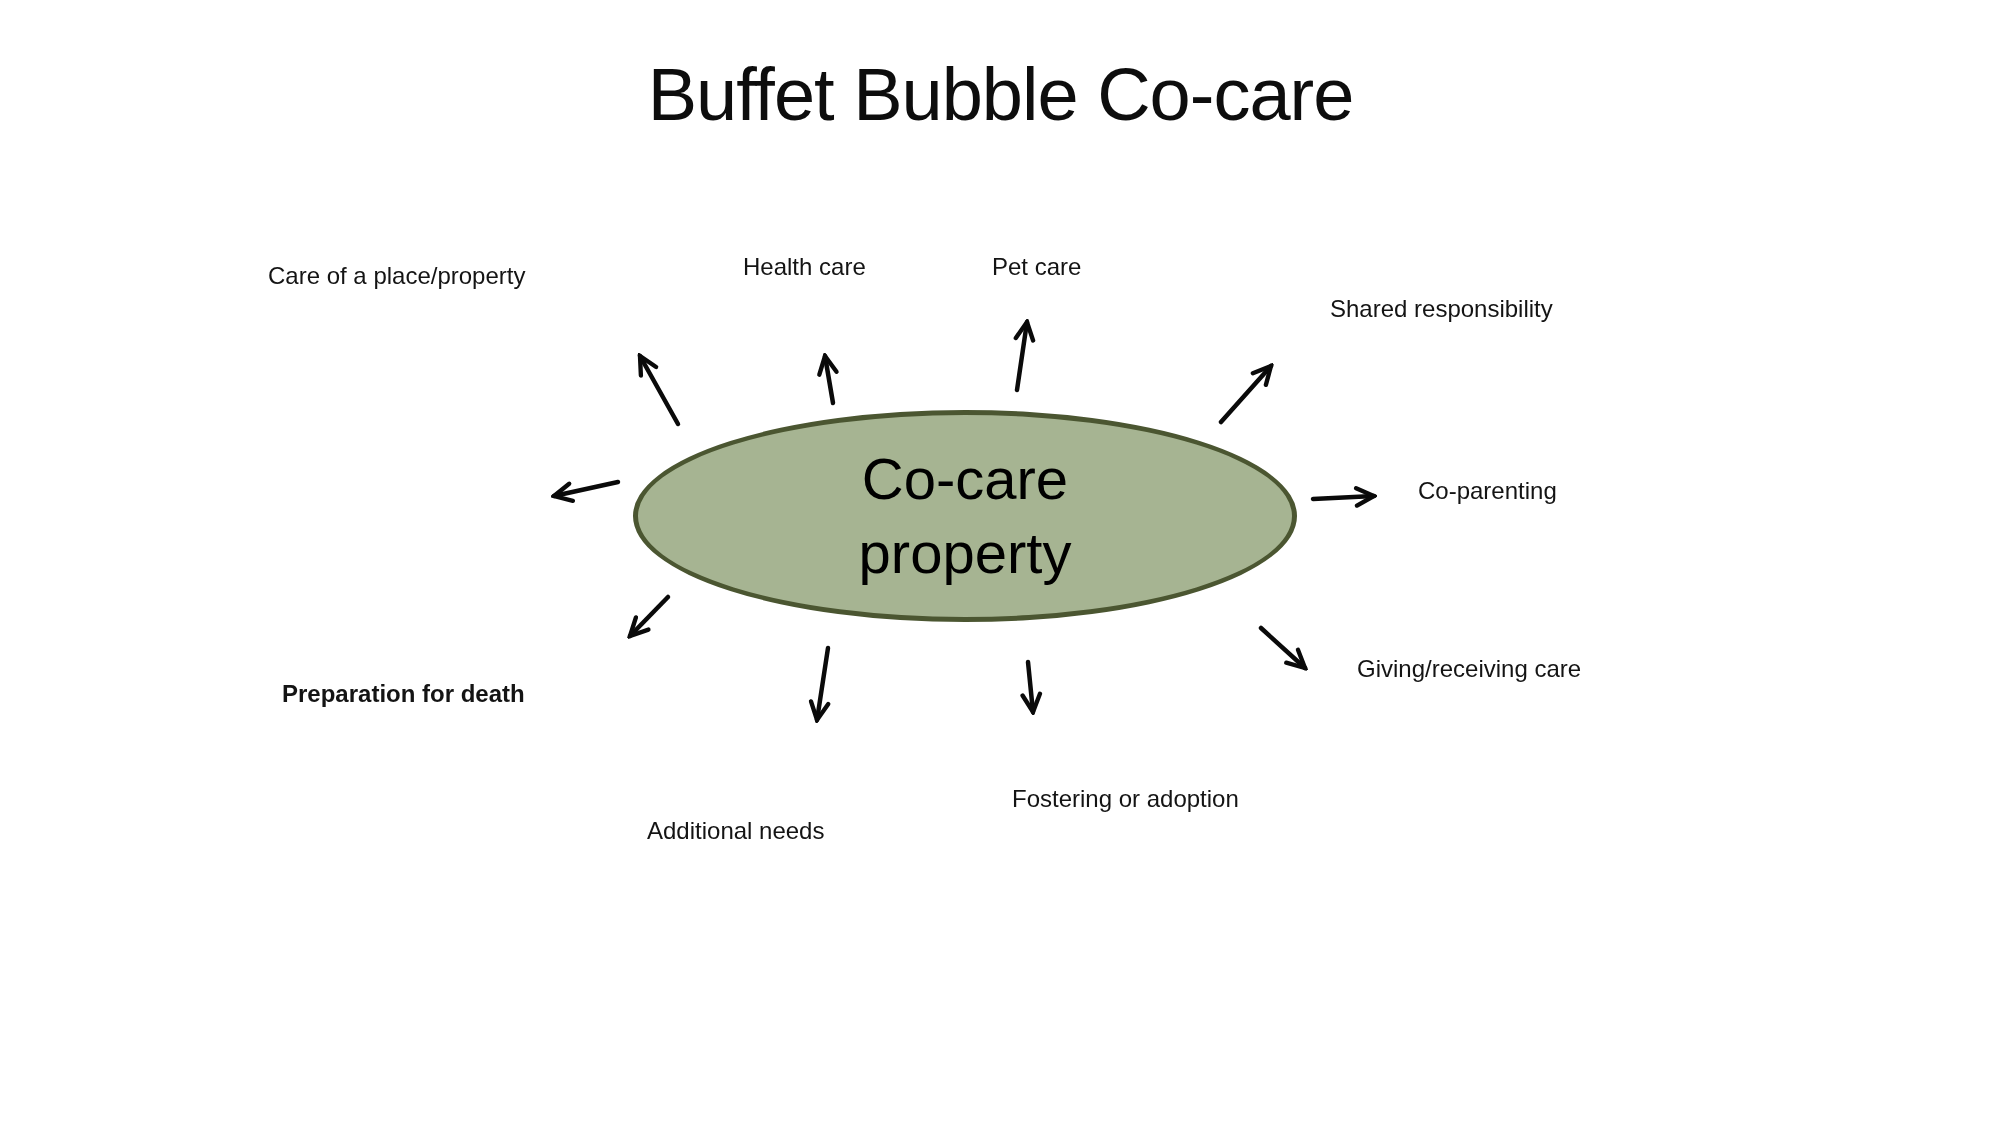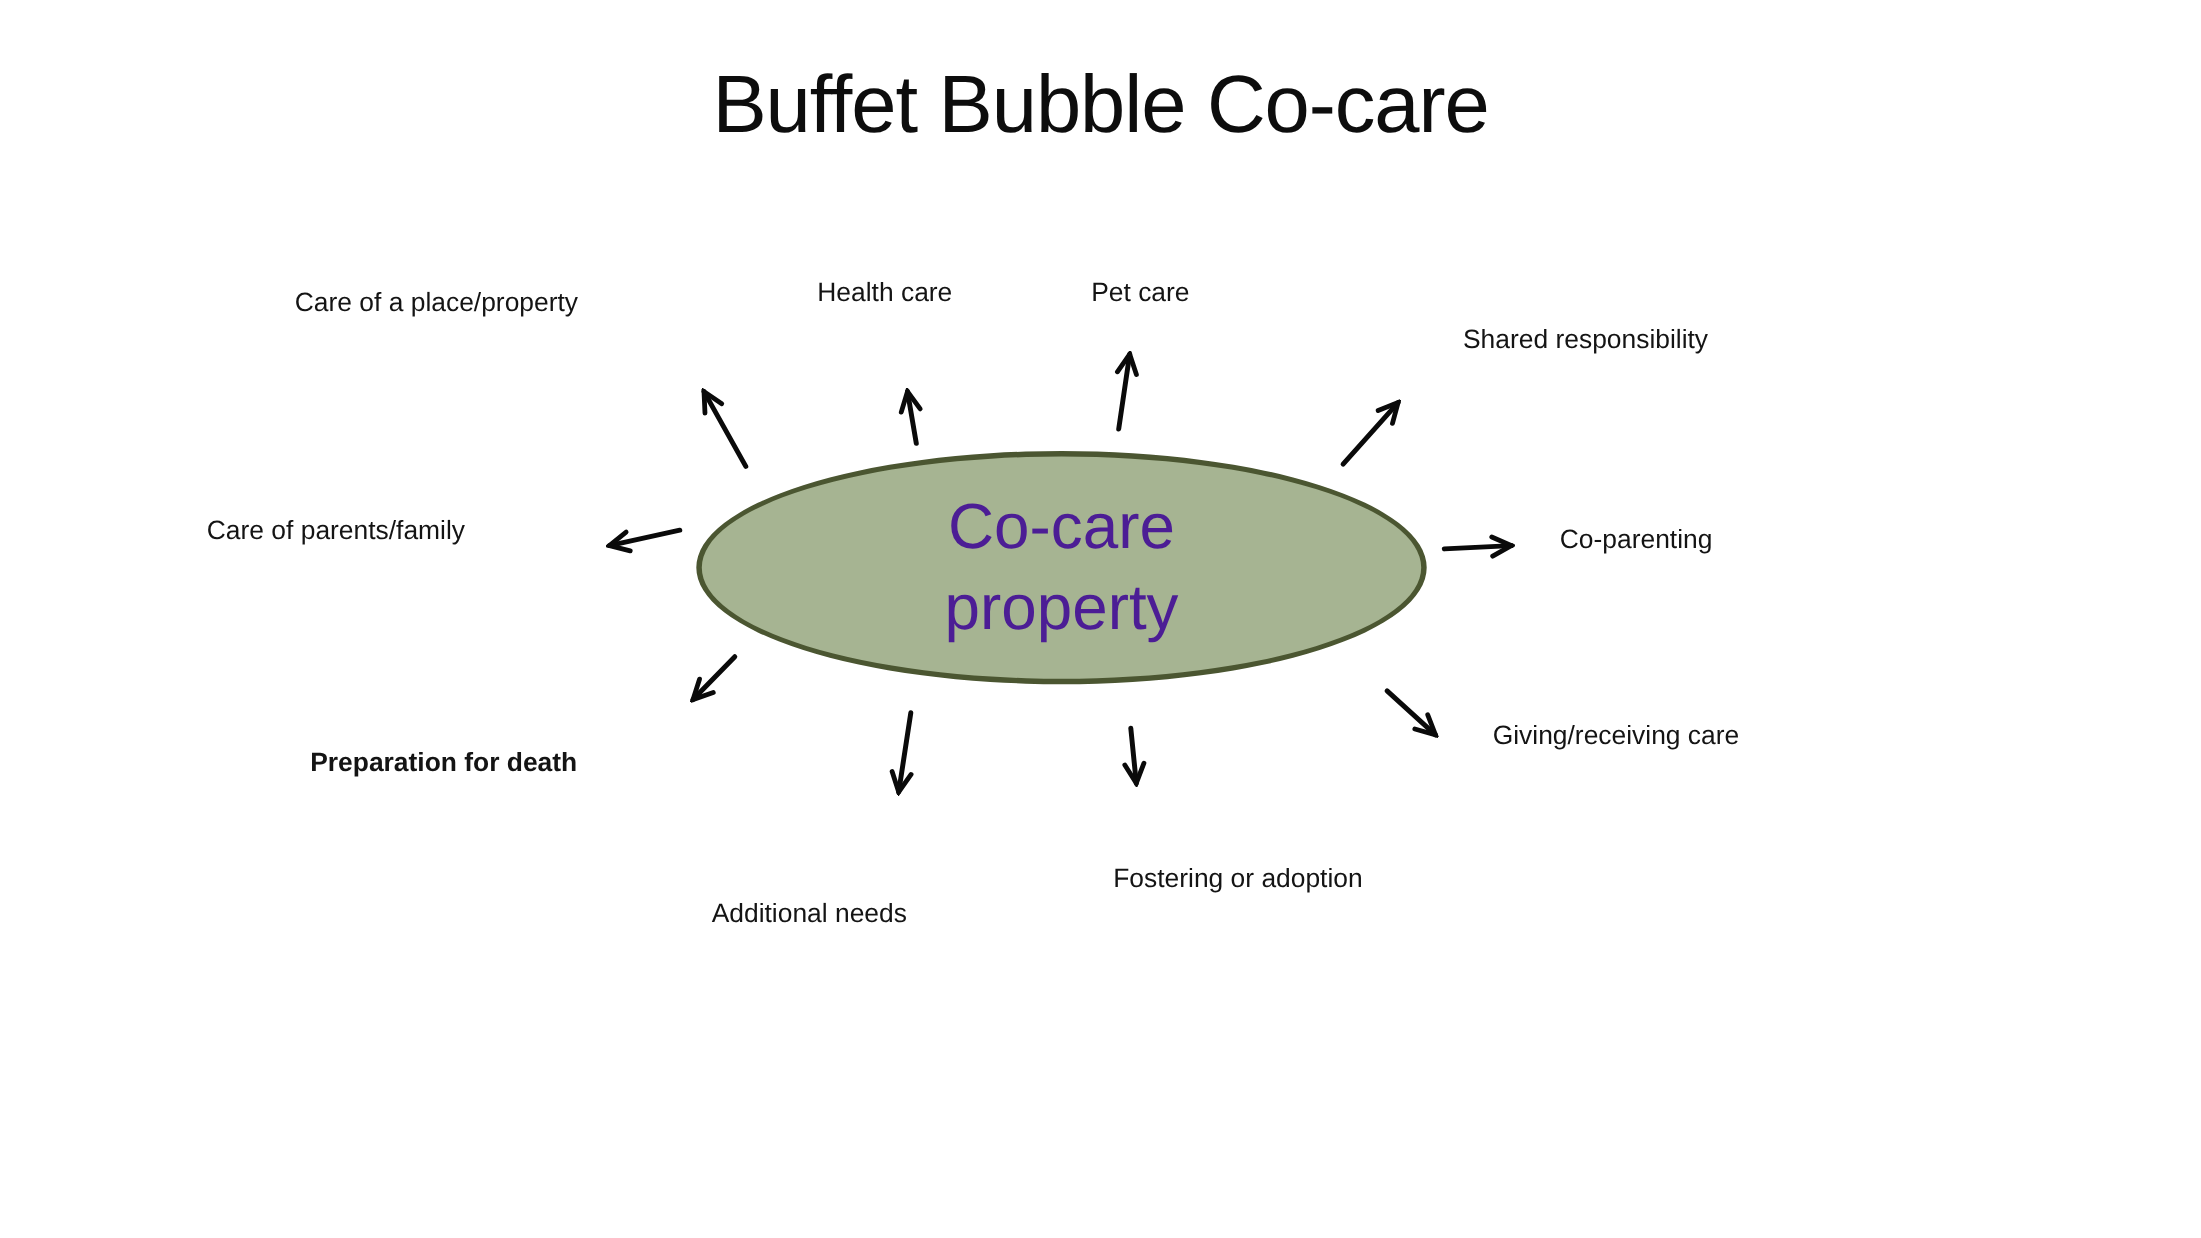--- a/index.html
+++ b/index.html
@@ -32,21 +32,21 @@
     background: #a6b492;
     border: 5px solid #4b5631;
     border-radius: 50%;
     box-sizing: border-box;
     display: flex;
     flex-direction: column;
     align-items: center;
     justify-content: center;
   }
   .ellipse .line {
-    color: #4c1d95;
+    color: #000000;
     font-size: 58px;
     line-height: 74px;
     white-space: nowrap;
   }
   .node-label {
     position: absolute;
     font-size: 24px;
     color: #141414;
     white-space: nowrap;
   }
@@ -91,19 +91,18 @@
   <div class="ellipse">
     <div class="line">Co-care</div>
     <div class="line">property</div>
   </div>
 
   <div class="node-label" style="left:268px;  top:262px;">Care of a place/property</div>
   <div class="node-label" style="left:743px;  top:253px;">Health care</div>
   <div class="node-label" style="left:992px;  top:253px;">Pet care</div>
   <div class="node-label" style="left:1330px; top:295px;text-align:center;">Shared responsibility</div>
   <div class="node-label" style="left:1418px; top:477px;">Co-parenting</div>
-  <div class="node-label" style="left:188px;  top:469px;">Care of parents/family</div>
   <div class="node-label" style="left:282px;  top:680px;font-weight:bold;">Preparation for death</div>
   <div class="node-label" style="left:1357px; top:655px;">Giving/receiving care</div>
   <div class="node-label" style="left:647px;  top:817px;">Additional needs</div>
   <div class="node-label" style="left:1012px; top:785px;">Fostering or adoption</div>
 
 </div>
 
 </body></html>

